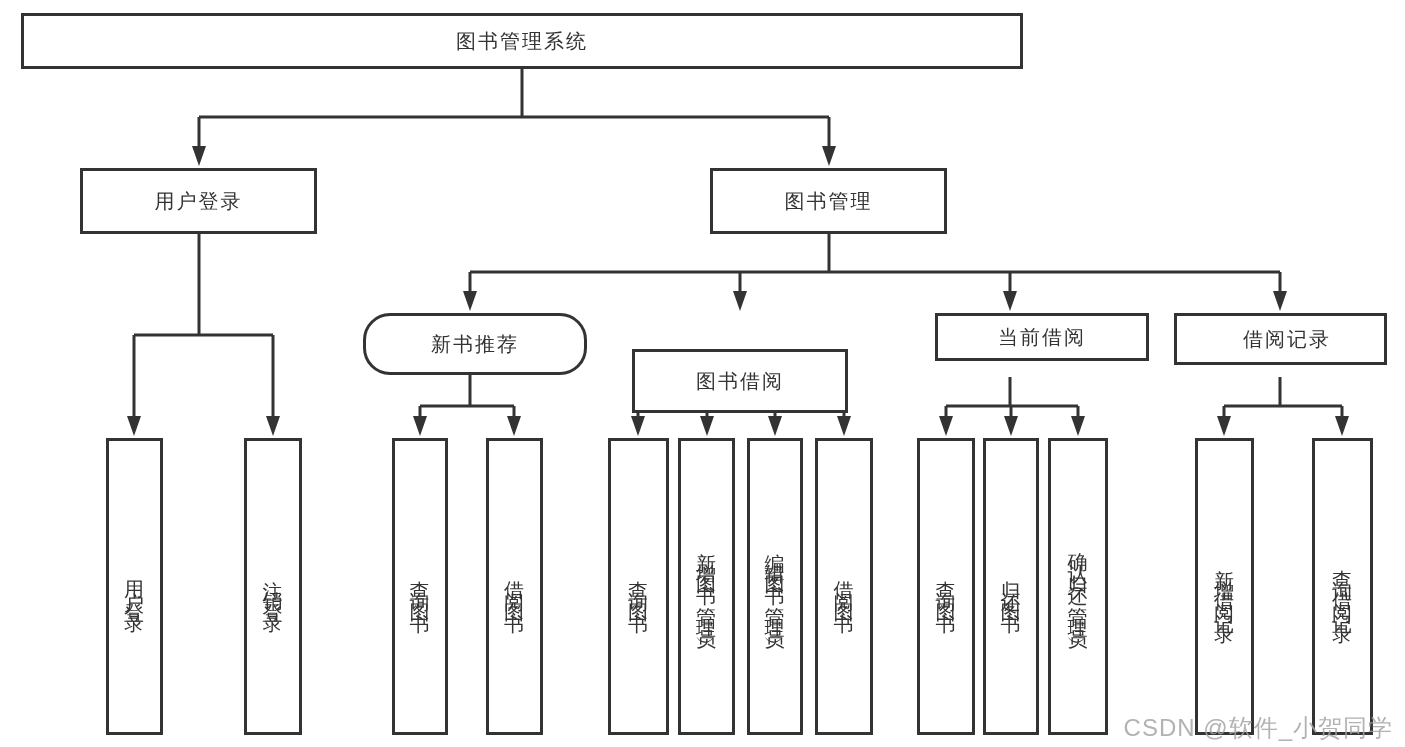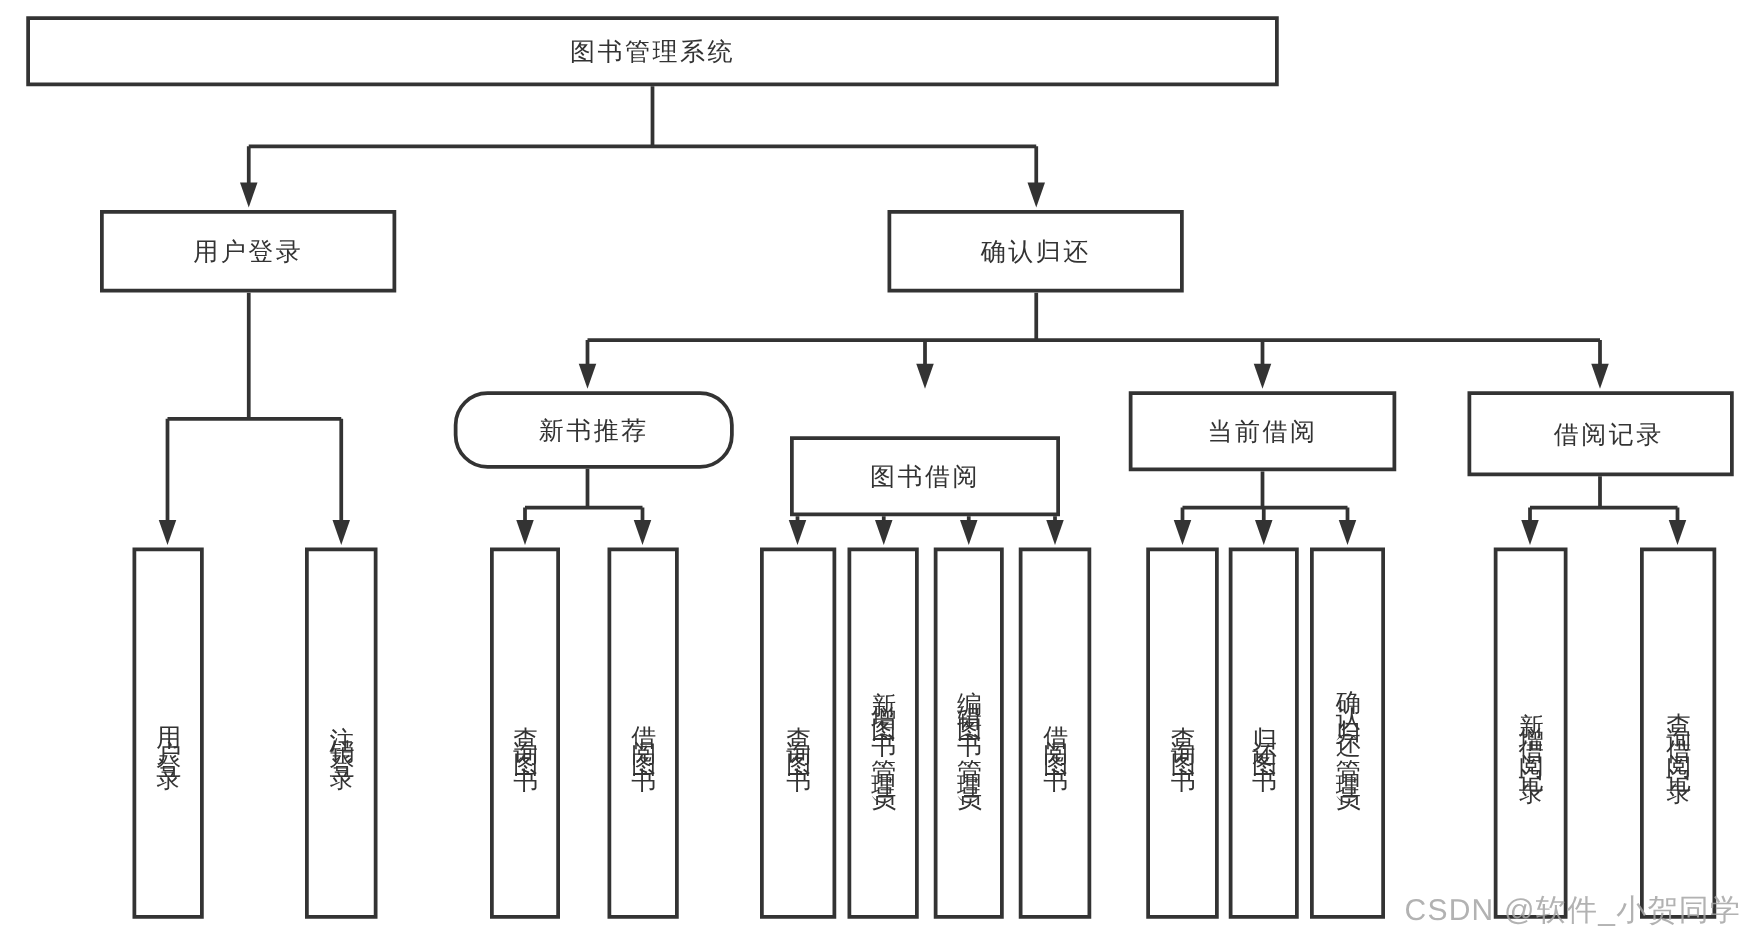--- a/index.html
+++ b/index.html
@@ -125,26 +125,26 @@
     <path d="M1224 406 H1342"></path>
     <path d="M1224 406 V419"></path>
     <polygon points="1217,416 1231,416 1224,436" fill="#333333" stroke="none"></polygon>
     <path d="M1342 406 V419"></path>
     <polygon points="1335,416 1349,416 1342,436" fill="#333333" stroke="none"></polygon>
   </svg>
 
   <div class="node" style="left:21px; top:13px; width:1002px; height:56px;font-family:Liberation Mono, monospace;">图书管理系统</div>
 
   <div class="node" style="left:80px; top:168px; width:237px; height:66px;">用户登录</div>
-  <div class="node" style="left:710px; top:168px; width:237px; height:66px;">确认归还</div>
+  <div class="node" style="left:710px; top:168px; width:237px; height:66px;">图书管理</div>
 
   <div class="node" style="left:363px; top:313px; width:224px; height:62px;border-radius:27px;">新书推荐</div>
   <div class="node" style="left:632px; top:313px; width:216px; height:64px;margin-top:36px;">图书借阅</div>
-  <div class="node" style="left:903px; top:313px; width:214px; height:64px;">当前借阅</div>
-  <div class="node" style="left:1174px; top:313px; width:213px; height:68px;padding-left:13px;">借阅记录</div>
+  <div class="node" style="left:935px; top:313px; width:214px; height:48px;">当前借阅</div>
+  <div class="node" style="left:1174px; top:313px; width:213px; height:52px;padding-left:13px;">借阅记录</div>
 
   <div class="leaf" style="left:106px; width:57px;">用户登录</div>
   <div class="leaf" style="left:244px; width:58px;">注销登录</div>
 
   <div class="leaf" style="left:392px; width:56px;">查询图书</div>
   <div class="leaf" style="left:486px; width:57px;">借阅图书</div>
 
   <div class="leaf" style="left:608px; width:61px;">查询图书</div>
   <div class="leaf" style="left:678px; width:57px;">新增图书（管理员）</div>
   <div class="leaf" style="left:747px; width:56px;">编辑图书（管理员）</div>

